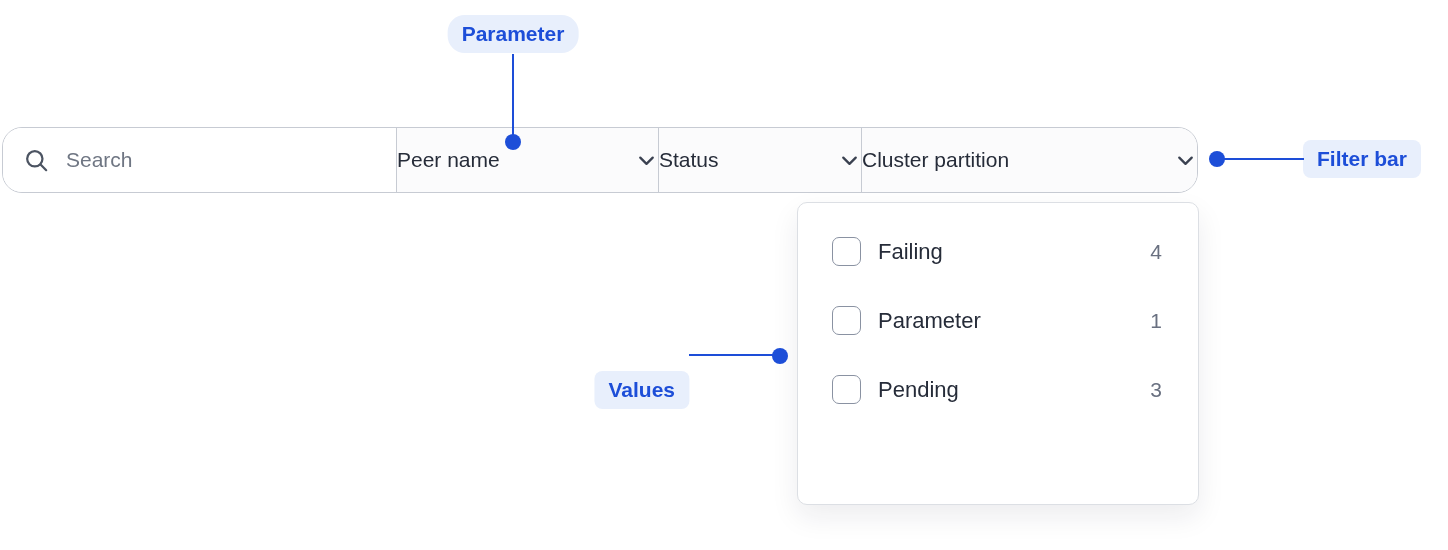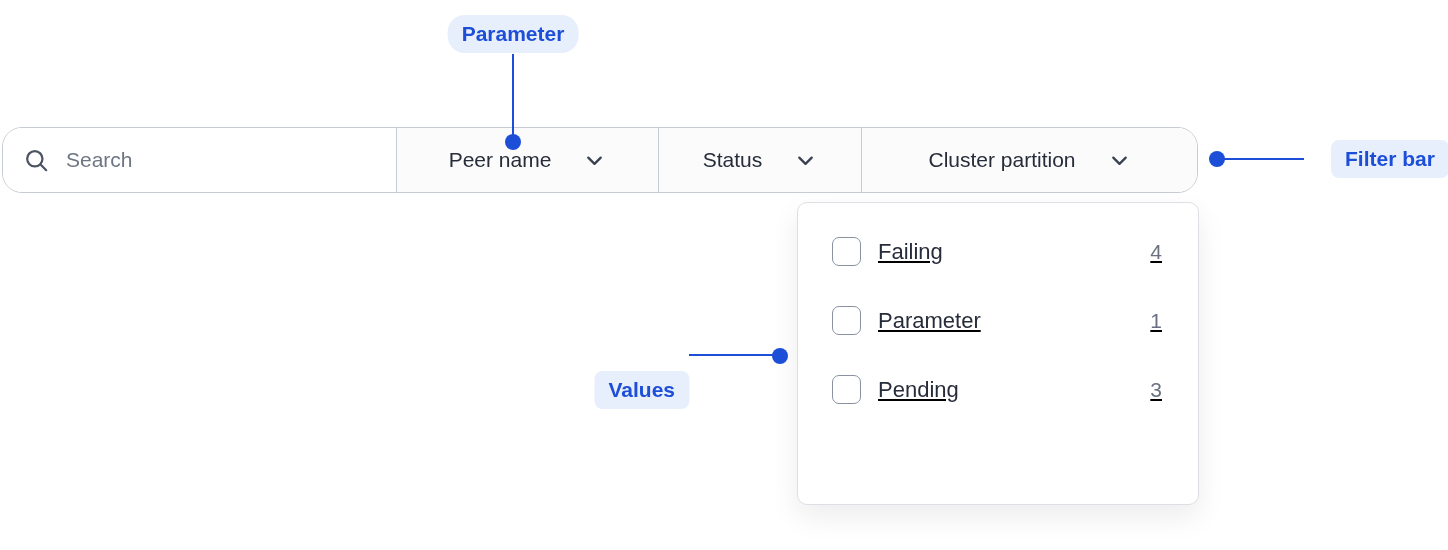--- a/index.html
+++ b/index.html
@@ -18,21 +18,21 @@
     color: #1D4ED8;
     font-size: 21px;
     font-weight: 600;
     line-height: 26px;
     padding: 6px 14px;
     border-radius: 8px;
     white-space: nowrap;
     z-index: 5;
   }
   .badge.parameter { left: 513px; top: 15px; transform: translateX(-50%); border-radius: 17px; }
-  .badge.filterbar-label { left: 1303px; top: 140px; margin-left: 28px; }
+  .badge.filterbar-label { left: 1303px; top: 140px; }
   .badge.values { left: 689px; top: 333px; transform: translateX(-100%); margin-top: 38px; }
 
   .connector { position: absolute; background: #1D4ED8; z-index: 6; }
   .connector.param-line { left: 512px; top: 54px; width: 2px; height: 82px; }
   .connector.fbar-line  { left: 1224px; top: 158px; width: 80px; height: 2px; }
   .connector.values-line{ left: 689px; top: 354px; width: 84px; height: 2px; }
 
   .dot {
     position: absolute; width: 16px; height: 16px;
     border-radius: 50%; background: #1D4ED8; z-index: 7;
@@ -65,21 +65,21 @@
     flex: 1 1 auto; min-width: 0;
     border: none; outline: none;
     font-family: "Liberation Sans", sans-serif;
     font-size: 21px; color: #262C39;
     background: transparent;
     padding-right: 12px;
   }
   .search-input::placeholder { color: #6F7683; opacity: 1; }
 
   .param-section {
-    display: flex; align-items: center; justify-content: center;
+    display: flex; align-items: center; justify-content: space-between;
     gap: 32px;
     border: none;
     border-left: 1.5px solid #C7CBD3;
     background: #FBFBFC;
     font-family: "Liberation Sans", sans-serif;
     font-size: 21px; color: #262C39;
     cursor: pointer;
     white-space: nowrap;
   }
   .param-section.peer    { flex: 0 0 262px; }
@@ -92,21 +92,20 @@
     position: absolute;
     left: 797px; top: 202px;
     width: 402px; height: 303px;
     background: #ffffff;
     border: 1px solid #DCDFE4;
     border-radius: 10px;
     box-shadow: 0 12px 28px rgba(20, 28, 45, 0.08);
     padding: 14px 36px 10px 34px;
     display: flex; flex-direction: column;
     z-index: 3;
-    text-decoration: underline;
   }
   .option {
     height: 69px; flex: 0 0 69px;
     display: flex; align-items: center;
     cursor: pointer;
   }
   .checkbox {
     width: 29px; height: 29px;
     border: 1.5px solid #8A92A2;
     border-radius: 7px;

